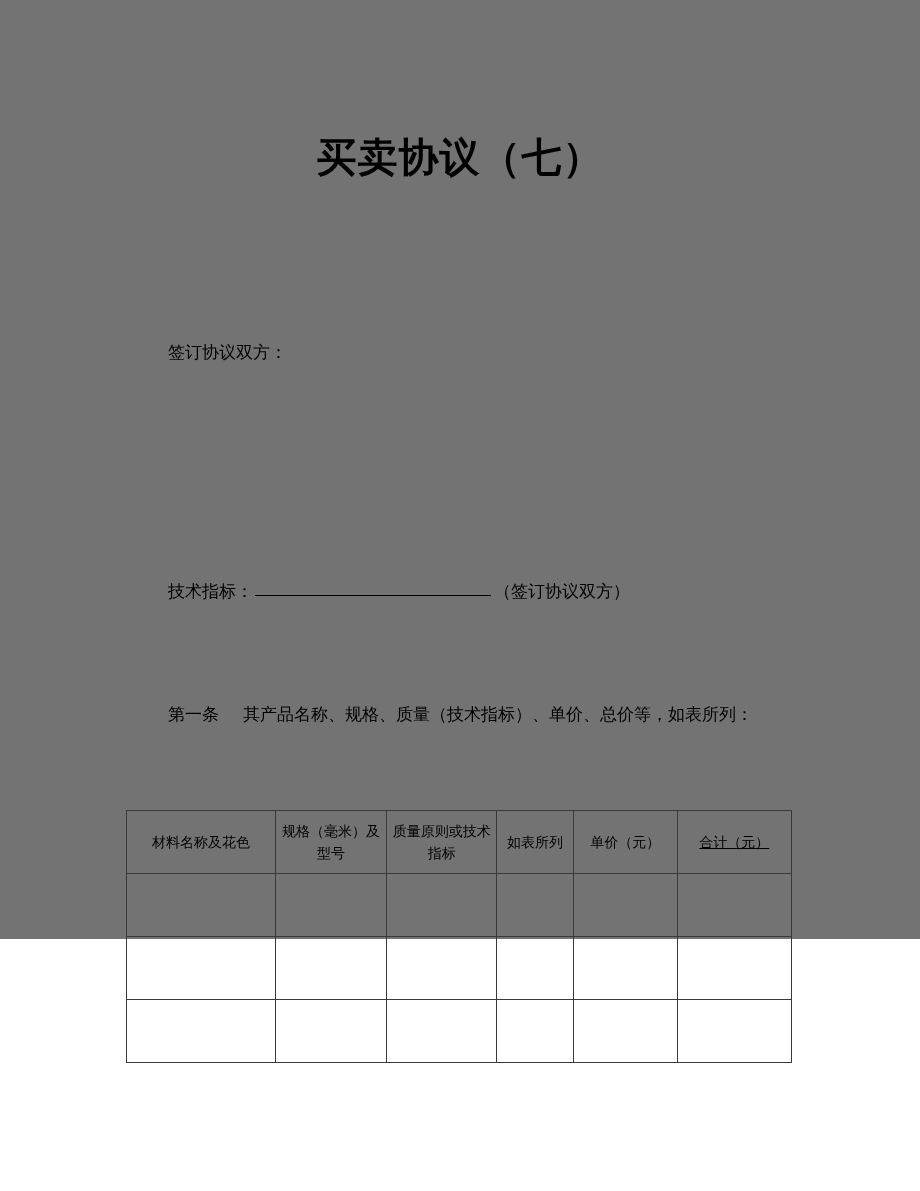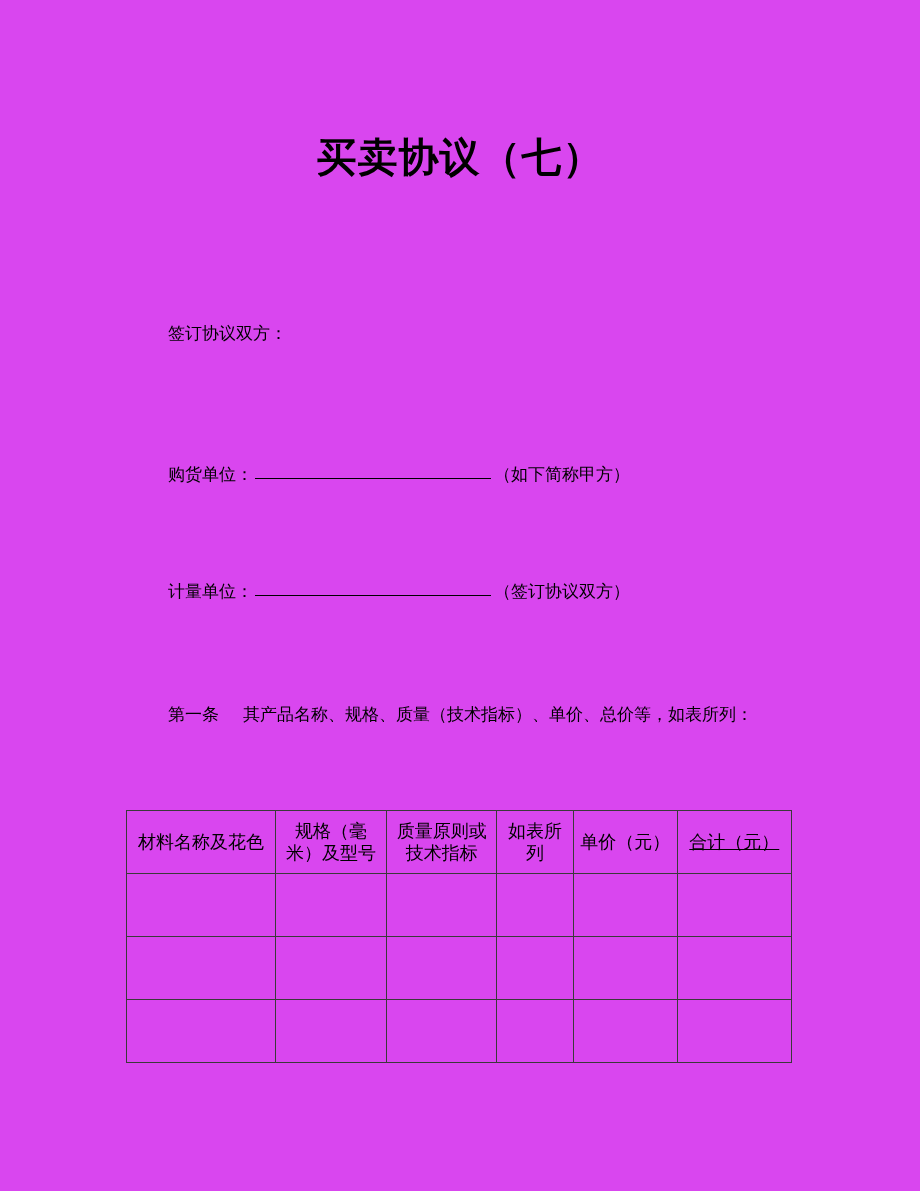--- a/index.html
+++ b/index.html
@@ -14,22 +14,22 @@
     overflow: hidden;
     font-family: "DejaVu Serif", "Liberation Serif", serif;
     color: #000000;
     -webkit-font-smoothing: antialiased;
   }
 
   .page {
     position: absolute;
     inset: 0;
     width: 920px;
-    height: 1191px;
-    background: #d946ef;
+    height: 939px;
+    background: #737373;
   }
 
   
   .doc-title {
     position: absolute;
     left: 0;
     top: 104px;
     width: 920px;
     text-align: center;
     font-family: "DejaVu Sans", "Liberation Sans", sans-serif;
@@ -42,21 +42,21 @@
 
   
   .para {
     position: absolute;
     left: 168px;
     font-family: "DejaVu Serif", "Liberation Serif", serif;
     font-size: 17px;
     line-height: 26px;
     white-space: nowrap;
   }
-  .para-parties  { top: 320px; }
+  .para-parties  { top: 339px; }
   .para-buyer    { top: 461px; }
   .para-seller   { top: 578px; }
   .para-clause   { top: 701px; }
 
   .clause-no { letter-spacing: 0px; }
   .clause-gap { display: inline-block; width: 24px; }
 
   
   .fill-rule {
     display: inline-block;
@@ -80,21 +80,21 @@
     position: absolute;
     left: 126px;
     top: 810px;
     width: 666px;
   }
   table.spec-table {
     width: 666px;
     border-collapse: collapse;
     table-layout: fixed;
     font-family: "DejaVu Serif", "Liberation Serif", serif;
-    font-size: 18px;
+    font-size: 14px;
     line-height: 22px;
   }
   table.spec-table th,
   table.spec-table td {
     border: 1px solid #3a3a3a;
     text-align: center;
     vertical-align: middle;
     padding: 0 2px;
     font-weight: 400;
   }
@@ -113,26 +113,23 @@
 </style>
 </head>
 <body>
 
 <div class="page">
 
   <h1 class="doc-title">买卖协议（七）</h1>
 
   <div class="para para-parties">签订协议双方：</div>
 
-  <div class="para para-buyer">
-    <span>购货单位：</span><span class="fill-rule"></span><span>（如下简称甲方）</span>
-  </div>
 
   <div class="para para-seller">
-    <span>计量单位：</span><span class="fill-rule"></span><span>（签订协议双方）</span>
+    <span>技术指标：</span><span class="fill-rule"></span><span>（签订协议双方）</span>
   </div>
 
   <div class="para para-clause">
     <span class="clause-no">第一条</span><span class="clause-gap"></span><span>其产品名称、规格、质量（技术指标）、单价、总价等，如表所列：</span>
   </div>
 
   <div class="spec-table-wrap">
     <table class="spec-table">
       <thead>
         <tr>

